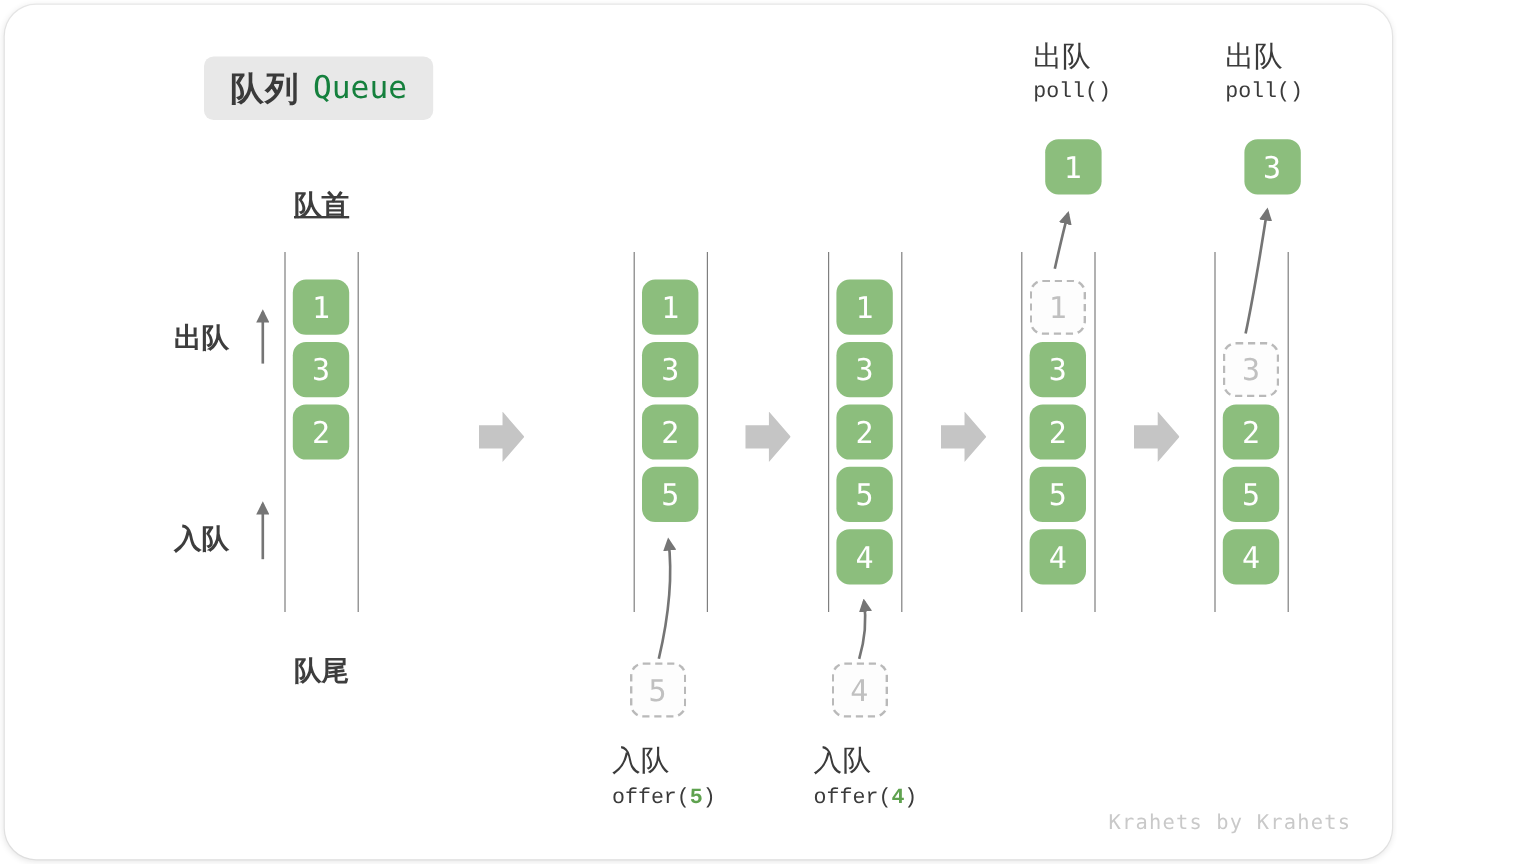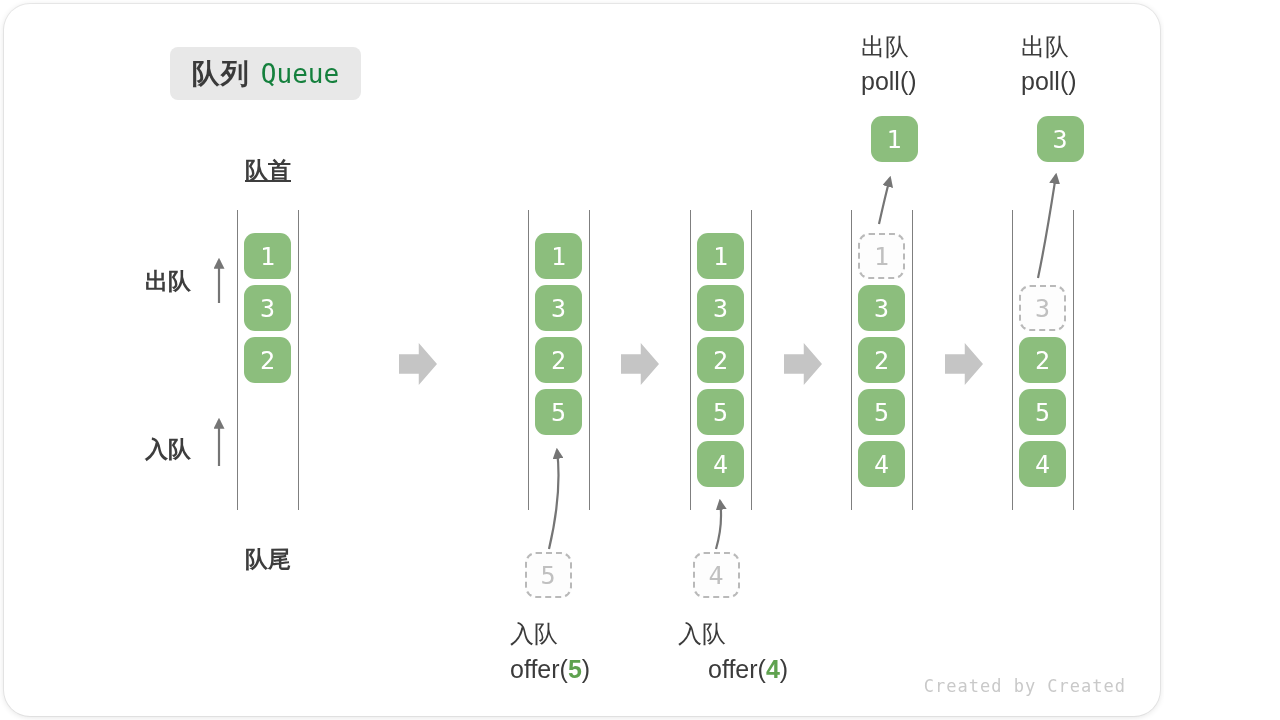--- a/index.html
+++ b/index.html
@@ -21,21 +21,21 @@
                 border-left:1.5px solid #7f7f7f;border-right:1.5px solid #7f7f7f;}
 
   .qbox{position:absolute;width:47px;height:46px;border-radius:11px;box-sizing:border-box;
         display:flex;align-items:center;justify-content:center;
         font-family:"DejaVu Sans Mono",monospace;font-size:25px;}
   .qbox.solid{background:var(--green,#8cbe7d);color:#ffffff;}
   .qbox.dashed{border:2px dashed #b9b9b9;background:#fdfdfd;color:#c0c0c0;}
   .queue-column .qbox{left:6px;}
 
   .op-label{position:absolute;font-size:24px;color:#3b3b3b;white-space:nowrap;}
-  .op-code{position:absolute;font-family:Liberation Sans, sans-serif;font-size:25px;
+  .op-code{position:absolute;font-family:Liberation Mono, monospace;font-size:18px;
            color:#3b3b3b;white-space:pre;}
   .op-code .arg{color:var(--arg_green,#5fa24f);font-weight:700;}
 
   .block-arrow{position:absolute;width:38px;height:42px;background:var(--block_arrow,#c5c5c5);
                clip-path:polygon(0% 27%,52% 27%,52% 0%,100% 50%,52% 100%,52% 73%,0% 73%);}
 
   .watermark{position:absolute;right:38px;bottom:24px;font-family:"DejaVu Sans Mono",monospace;
              font-size:17px;color:#c9c9c9;letter-spacing:1px;}
   svg.overlay{position:absolute;left:0;top:0;pointer-events:none;}
 </style>
@@ -85,21 +85,21 @@
         <div class="qbox dashed" style="top: 75px;">3</div>
         <div class="qbox solid" style="top: 127px;">2</div>
         <div class="qbox solid" style="top: 179px;">5</div>
         <div class="qbox solid" style="top: 231px;">4</div>
       </div>
       <div class="qbox dashed" style="left: 524.5px; top: 552px;">5</div>
       <div class="op-label" style="left: 510px; top: 618px;">入队</div>
       <div class="op-code" style="left: 510px; top: 655px;"><span>offer(</span><span class="arg">5</span><span>)</span></div>
       <div class="qbox dashed" style="left: 692.5px; top: 552px;">4</div>
       <div class="op-label" style="left: 678px; top: 618px;">入队</div>
-      <div class="op-code" style="left: 708px; top: 655px;"><span>offer(</span><span class="arg">4</span><span>)</span></div>
+      <div class="op-code" style="left: 678px; top: 655px;"><span>offer(</span><span class="arg">4</span><span>)</span></div>
       <div class="op-label" style="left: 861px; top: 31px;">出队</div>
       <div class="op-code" style="left: 861px; top: 67px;">poll()</div>
       <div class="qbox solid" style="left: 870.5px; top: 116px;">1</div>
       <div class="op-label" style="left: 1021px; top: 31px;">出队</div>
       <div class="op-code" style="left: 1021px; top: 67px;">poll()</div>
       <div class="qbox solid" style="left: 1036.5px; top: 116px;">3</div>
     </div>
 
   <div class="block-arrow" style="left:399px;top:343px;"></div>
   <div class="block-arrow" style="left:621px;top:343px;"></div>
@@ -115,14 +115,14 @@
     <g stroke="#757575" stroke-width="2.2" fill="none">
       <path d="M 219 303 L 219 260" marker-end="url(#ah)"></path>
       <path d="M 219 466 L 219 420" marker-end="url(#ah)"></path>
       <path d="M 549 549 C 557 515 561 482 557 450" marker-end="url(#ah)"></path>
       <path d="M 716 549 C 721 532 722 515 720 501" marker-end="url(#ah)"></path>
       <path d="M 879 224 C 883 206 886 193 890 178" marker-end="url(#ah)"></path>
       <path d="M 1038 278 C 1046 240 1051 207 1056 175" marker-end="url(#ah)"></path>
     </g>
   </svg>
 
-  <div class="watermark">Created by Created</div>
+  <div class="watermark">Krahets by Krahets</div>
 </div>
 
 </body></html>

